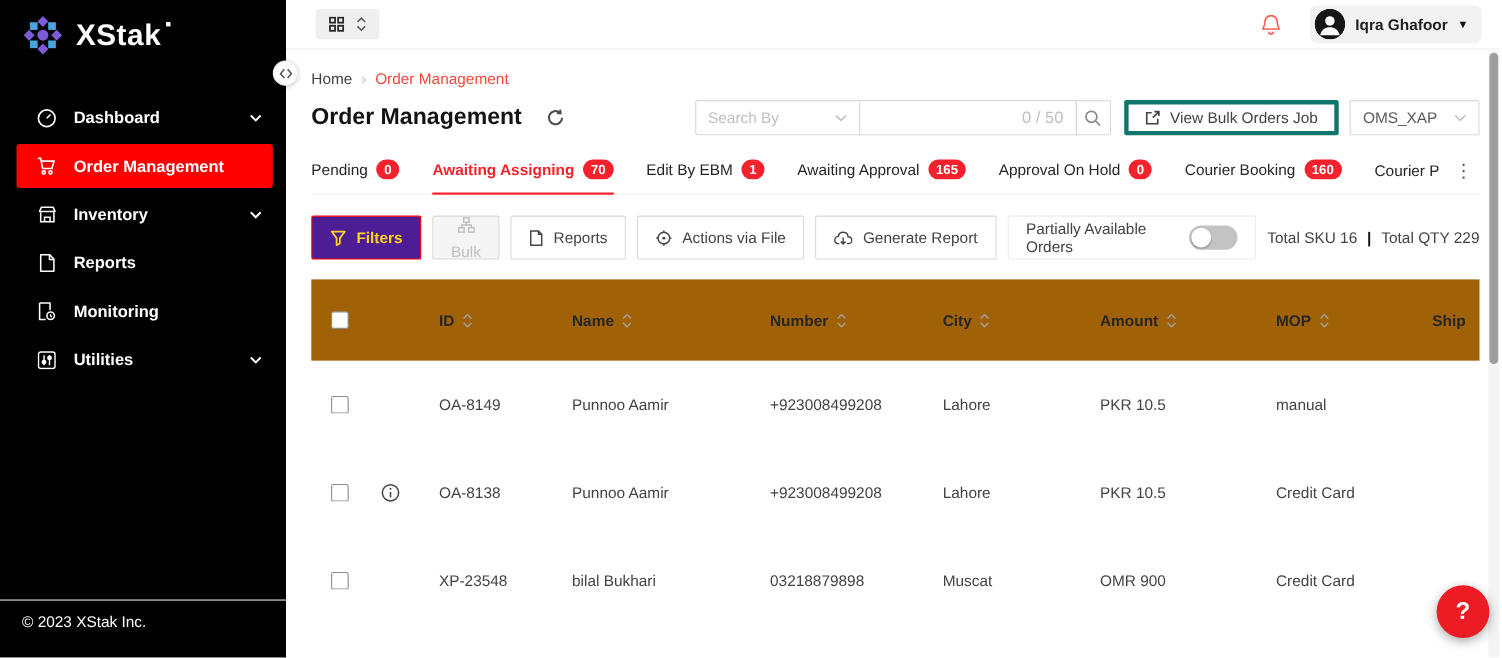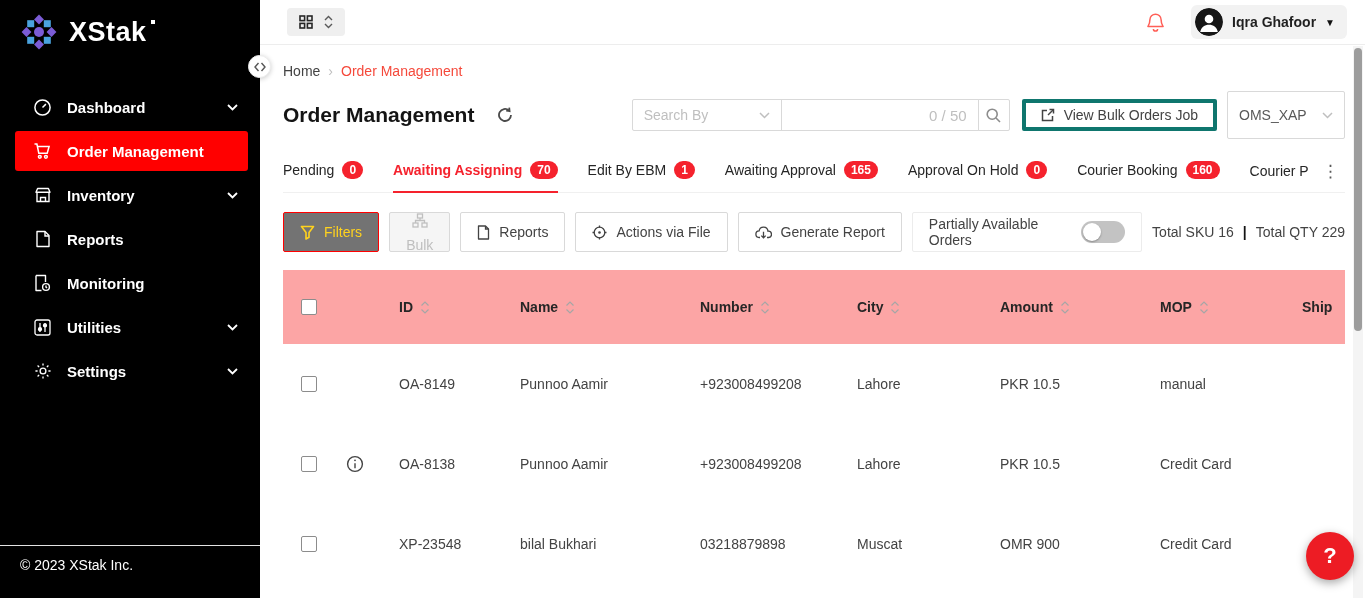--- a/index.html
+++ b/index.html
@@ -63,55 +63,55 @@
   .select-chev{margin-left:auto;display:flex;}
   .search-input-wrap{width:198px;height:32px;border:1px solid #d9d9d9;margin-left:-1px;display:flex;
                      align-items:center;box-sizing:border-box;padding:0 11px;background:#fff;}
   .search-input{border:none;outline:none;flex:1;min-width:0;font:inherit;background:transparent;}
   .counter{color:#bfbfbf;font-size:15px;white-space:nowrap;}
   .search-btn{width:32px;height:32px;border:1px solid #d9d9d9;margin-left:-1px;background:#fff;
               border-radius:0 2px 2px 0;display:flex;align-items:center;justify-content:center;cursor:pointer;}
   .view-bulk{margin-left:12px;height:32px;border:4px solid #0f766e;background:#fff;border-radius:2px;
              display:flex;align-items:center;gap:9px;padding:0 15px;font-size:14px;color:#434343;
              cursor:pointer;font-family:inherit;white-space:nowrap;}
-  .oms-select{margin-left:10px;width:118px;height:48px;border:1px solid #d9d9d9;border-radius:2px;
+  .oms-select{margin-left:10px;width:118px;height:32px;border:1px solid #d9d9d9;border-radius:2px;
               display:flex;align-items:center;padding:0 11px;box-sizing:border-box;font-size:14px;
               color:#595959;cursor:pointer;}
 
   
   .tabs{display:flex;align-items:flex-end;margin-top:16px;border-bottom:1px solid #f0f0f0;}
   .tab{display:flex;align-items:center;gap:8px;padding:6px 0 13px;margin-right:30px;font-size:14px;
        color:#262626;cursor:pointer;white-space:nowrap;}
   .tab.active{color:#f5222d;font-weight:600;border-bottom:2px solid #f5222d;margin-bottom:-1px;padding-bottom:12px;}
   .badge{background:#f5222d;color:#fff;font-size:12px;line-height:18px;min-width:6px;padding:0 7px;
          border-radius:10px;text-align:center;font-weight:600;}
   .tab.truncated{max-width:110px;overflow:hidden;margin-right:8px;}
   .more-tabs{margin-left:auto;background:none;border:none;color:#595959;font-size:17px;cursor:pointer;
              padding:0 6px 10px;}
 
   
   .actions-row{display:flex;align-items:center;margin-top:19px;gap:10px;}
   .btn{height:40px;display:flex;align-items:center;gap:9px;padding:0 16px;border:1px solid #d9d9d9;
        background:#fff;border-radius:2px;font-size:14px;color:#434343;cursor:pointer;font-family:inherit;
        white-space:nowrap;}
-  .btn-filters{background:#737373;border-color:#ff0000;color:#ffd21e;font-weight:400;align-items:center;}
+  .btn-filters{background:#4c1d95;border-color:#ff0000;color:#ffd21e;font-weight:700;align-items:center;}
   .btn-bulk{background:#f5f5f5;color:#bfbfbf;cursor:not-allowed;flex-direction:column;}
   .partial-box{height:40px;display:flex;align-items:center;gap:12px;padding:0 16px;border:1px solid #ececec;
                border-radius:2px;font-size:14px;color:#434343;background:#fff;box-sizing:border-box;}
   .switch{width:44px;height:22px;border-radius:11px;background:#c3c3c3;position:relative;cursor:pointer;
           border:none;padding:0;flex:none;}
   .switch .knob{position:absolute;left:2px;top:2px;width:18px;height:18px;border-radius:50%;background:#fff;
                 box-shadow:0 1px 2px rgba(0,0,0,.3);}
   .totals{margin-left:auto;font-size:14px;color:#434343;display:flex;align-items:center;gap:9px;white-space:nowrap;}
   .totals .pipe{color:#141414;font-weight:700;}
 
   
   .table{margin-top:18px;}
   .trow{display:grid;grid-template-columns:44px 56px 121px 180px 157px 143px 160px 142px 1fr;align-items:center;}
-  .thead{height:74px;background:#fca5a5;}
+  .thead{height:74px;background:#a16207;}
   .tbody-row{height:80px;background:#fff;}
   .hcell{display:flex;align-items:center;gap:7px;font-weight:700;color:#262626;font-size:14px;
          padding-left:16px;overflow:hidden;white-space:nowrap;}
   .cell{padding-left:16px;font-size:14px;color:#434343;overflow:hidden;white-space:nowrap;}
   .cell-check{padding-left:18px;}
   .checkbox{width:16px;height:16px;border:1px solid #8c8c8c;border-radius:2px;background:#fff;cursor:pointer;
             box-sizing:border-box;display:block;padding:0;}
   .cell-info{display:flex;justify-content:center;padding-left:0;}
 
   
@@ -218,34 +218,20 @@
             </svg>
         </span>
         <span class="nav-label">Utilities</span>
         <span class="nav-chev">
           <svg width="11" height="7" viewBox="0 0 11 7" fill="none" stroke="#fff" stroke-width="1.8">
               <path d="M1 1l4.5 4.5L10 1"></path>
             </svg>
         </span>
       </div>
 
-      <div class="nav-item">
-        <span class="nav-icon">
-          <svg width="18" height="18" viewBox="0 0 20 20" fill="none" stroke="#fff" stroke-width="1.5">
-              <circle cx="10" cy="10" r="3.2"></circle>
-              <path d="M10 1.6v2.4M10 16v2.4M1.6 10H4M16 10h2.4M4 4l1.7 1.7M14.3 14.3L16 16M16 4l-1.7 1.7M5.7 14.3L4 16"></path>
-            </svg>
-        </span>
-        <span class="nav-label">Settings</span>
-        <span class="nav-chev">
-          <svg width="11" height="7" viewBox="0 0 11 7" fill="none" stroke="#fff" stroke-width="1.8">
-              <path d="M1 1l4.5 4.5L10 1"></path>
-            </svg>
-        </span>
-      </div>
     </nav>
 
     <div class="sidebar-footer">
       <div class="copyright">© 2023 XStak Inc.</div>
     </div>
   </aside>
 
   <button class="collapse-btn">
     <span style="display:flex;">
       <svg width="12" height="10" viewBox="0 0 12 10" fill="none" stroke="#555" stroke-width="1.4">

